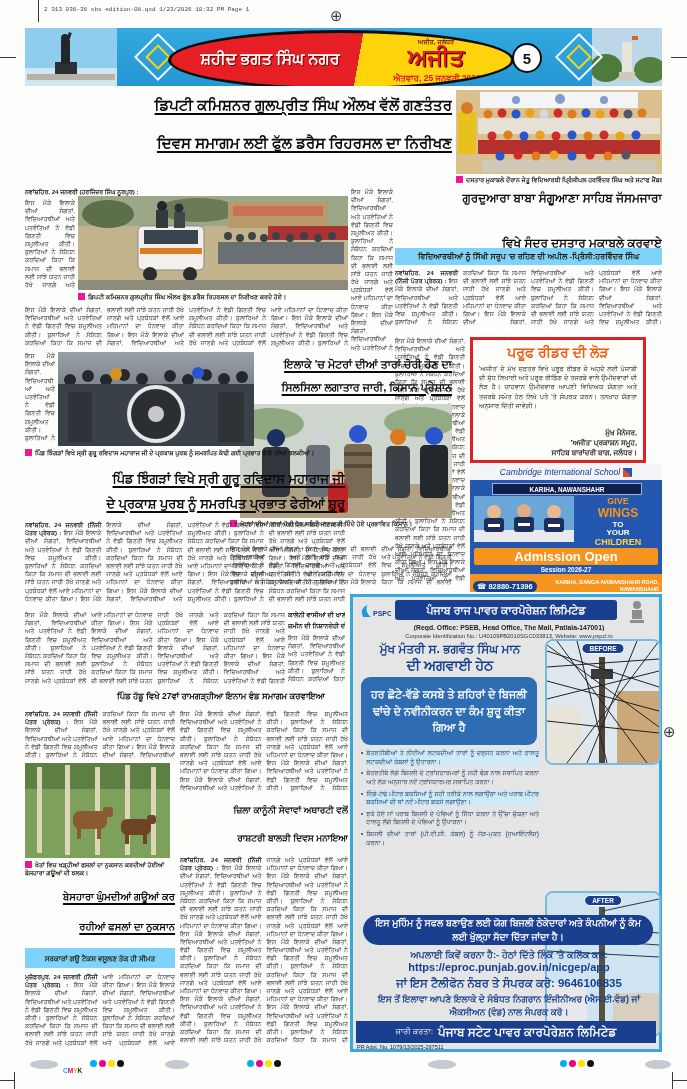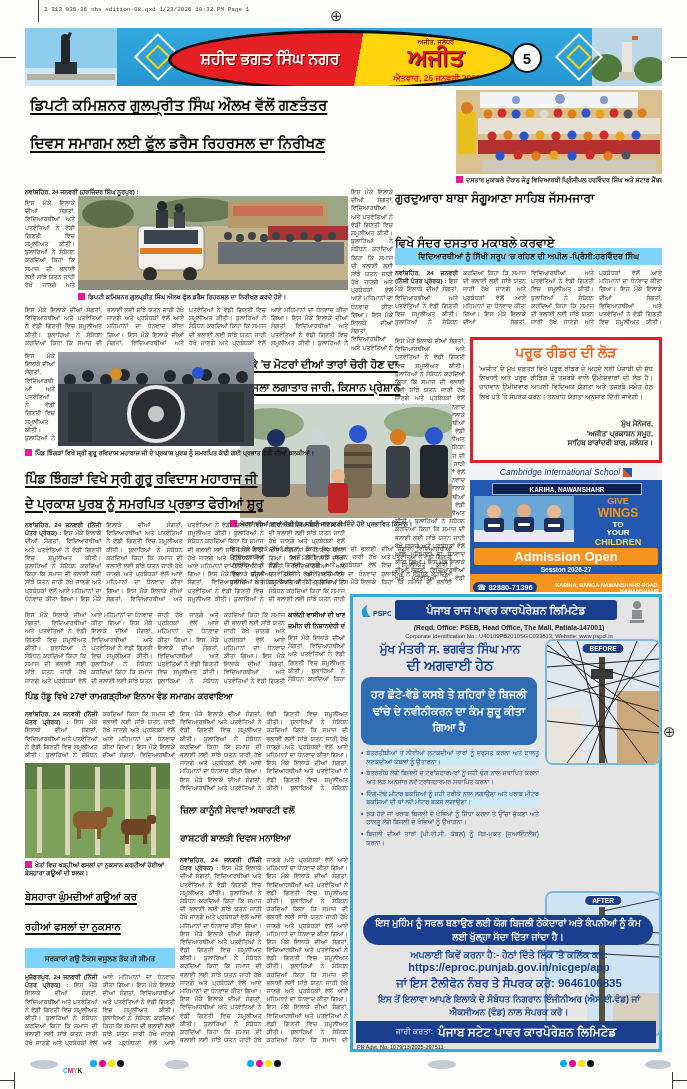--- a/index.html
+++ b/index.html
@@ -15,21 +15,21 @@
   .mh-oval{border:3px solid #0d0d0d;border-radius:50%;
            background:linear-gradient(100deg,#e51f24 0 55%,#ffd40c 55% 100%);overflow:hidden;}
   .mh-ed{color:#fff;font-weight:800;font-size:16px;text-shadow:1px 1px 0 #7a0000;white-space:nowrap;}
   .mh-ajit{color:#e01b20;font-weight:800;font-size:23px;line-height:1;text-shadow:1px 1px 0 #3a0000;white-space:nowrap;}
   .mh-tag{color:#7a1500;font-weight:700;font-size:6.5px;white-space:nowrap;}
   .mh-date{color:#d8161b;font-weight:800;font-size:8.5px;white-space:nowrap;}
   .pgcircle{background:#fff;border:2px solid #0d0d0d;border-radius:50%;
             display:flex;align-items:center;justify-content:center;font-weight:800;font-size:15px;color:#111;}
   .dia{position:absolute;border:2px solid #f4f8ff;transform:rotate(45deg);}
   
-  .hl{font-weight:800;color:#0a0a0a;text-align:left;overflow:hidden;white-space:nowrap;}
+  .hl{font-weight:800;color:#0a0a0a;text-align:right;overflow:hidden;white-space:nowrap;}
   .u{text-decoration:underline;text-decoration-thickness:2px;text-underline-offset:3px;}
   .ystrip{background:#7dd3fc;color:#241800;font-weight:700;text-align:center;
           display:flex;align-items:center;justify-content:center;overflow:hidden;white-space:nowrap;}
   
   .body-cols{font-size:6.2px;line-height:1.32;text-align:justify;color:#1c1c1c;
              overflow:hidden;word-break:break-word;column-gap:5px;}
   .c1{column-count:1}.c2{column-count:2}.c3{column-count:3}.c4{column-count:4}
   .dl{font-weight:700;}
   .cap{font-size:6.3px;font-weight:700;color:#101010;line-height:1.25;overflow:hidden;}
   .mk{display:inline-block;width:7px;height:7px;background:#f0169a;margin-right:3px;vertical-align:-1px;}
@@ -43,21 +43,21 @@
   
   .cam{background:#2458b0;box-sizing:border-box;overflow:hidden;}
   .cam-strip{background:#f2f4f8;display:flex;align-items:center;justify-content:center;gap:3px;}
   .cam-brand{color:#16408f;font-weight:400;font-style:italic;font-size:8.6px;white-space:nowrap;}
   .cam-banner{background:#101f4e;border:1px solid #9db0d8;color:#fff;font-weight:700;font-size:6.4px;
               display:flex;align-items:center;justify-content:center;white-space:nowrap;}
   .cam-give{color:#f7941d;font-weight:700;text-align:center;}
   .cam-white{color:#fff;font-weight:700;text-align:center;}
   .cam-child{color:#ffd24a;font-weight:800;text-align:center;}
   .cam-adm{background:#f7941d;color:#fff;font-weight:800;text-align:center;border-radius:2px;}
-  .cam-orange-strip{background:#f7941d;display:flex;align-items:flex-start;justify-content:space-between;padding:8px 3px;box-sizing:border-box;}
+  .cam-orange-strip{background:#f7941d;display:flex;align-items:flex-end;justify-content:space-between;padding:0 3px;box-sizing:border-box;}
   .cam-phone{background:#16408f;color:#fff;font-weight:800;font-size:7.5px;border-radius:7px;padding:1px 4px;white-space:nowrap;}
   .cam-addr{color:#fff;font-weight:700;font-size:5.4px;text-align:right;line-height:1.2;}
   
   .pspcl{border:3px solid #35a8dc;background:#e5e5e5;box-sizing:border-box;}
   .ps-header{background:#1b3f8f;border-radius:3px;color:#fff;font-weight:800;font-size:11px;
              display:flex;align-items:center;justify-content:center;white-space:nowrap;overflow:hidden;}
   .ps-small{font-size:6.8px;font-weight:700;color:#222;text-align:center;white-space:nowrap;overflow:hidden;}
   .ps-tiny{font-size:5.8px;color:#333;text-align:center;white-space:nowrap;overflow:hidden;}
   .ps-cm{color:#16408f;font-weight:800;text-align:center;white-space:nowrap;overflow:hidden;}
   .ps-box{background:#2e6db4;border-radius:9px;color:#fff;font-weight:800;font-size:11px;line-height:1.5;
@@ -222,21 +222,21 @@
     </svg>
   </div>
   <div class="abs cap" style="left:456px;top:176px;width:206px;height:11px;white-space:nowrap;"><span class="mk"></span><span>ਦਸਤਾਰ ਮੁਕਾਬਲੇ ਦੌਰਾਨ ਜੇਤੂ ਵਿਦਿਆਰਥੀ ਪ੍ਰਿੰਸੀਪਲ ਹਰਵਿੰਦਰ ਸਿੰਘ ਅਤੇ ਸਟਾਫ ਮੈਂਬਰਾਂ ਨਾਲ।</span></div>
 
   <div class="abs hl" style="left:395px;top:191px;width:267px;height:24px;font-size:12px;">ਗੁਰਦੁਆਰਾ ਬਾਬਾ ਸੰਗੂਆਣਾ ਸਾਹਿਬ ਜੱਸਮਜਾਰਾ</div>
   <div class="abs hl" style="left:395px;top:220px;width:267px;height:24px;font-size:12px;margin-top:16px;">ਵਿਖੇ ਸੁੰਦਰ ਦਸਤਾਰ ਮੁਕਾਬਲੇ ਕਰਵਾਏ</div>
   <div class="abs ystrip" style="left:395px;top:248px;width:267px;height:17px;font-size:8px;">ਵਿਦਿਆਰਥੀਆਂ ਨੂੰ ਸਿੱਖੀ ਸਰੂਪ 'ਚ ਰਹਿਣ ਦੀ ਅਪੀਲ -ਪ੍ਰਿੰਸੀ:ਹਰਵਿੰਦਰ ਸਿੰਘ</div>
   <div class="abs body-cols c4" style="left:395px;top:269px;width:267px;height:64px;"><span class="dl">ਨਵਾਂਸ਼ਹਿਰ, 24 ਜਨਵਰੀ (ਨਿੱਜੀ ਪੱਤਰ ਪ੍ਰੇਰਕ) :</span> <span>ਇਸ ਮੌਕੇ ਇਲਾਕੇ ਦੀਆਂ ਸੰਗਤਾਂ, ਵਿਦਿਆਰਥੀਆਂ ਅਤੇ ਪਤਵੰਤਿਆਂ ਨੇ ਵੱਡੀ ਗਿਣਤੀ ਵਿਚ ਸ਼ਮੂਲੀਅਤ ਕੀਤੀ। ਬੁਲਾਰਿਆਂ ਨੇ ਸੰਬੋਧਨ ਕਰਦਿਆਂ ਕਿਹਾ ਕਿ ਸਮਾਜ ਦੀ ਭਲਾਈ ਲਈ ਸਾਂਝੇ ਯਤਨ ਜਾਰੀ ਰੱਖੇ ਜਾਣਗੇ ਅਤੇ ਪ੍ਰਬੰਧਕਾਂ ਵੱਲੋਂ ਆਏ ਮਹਿਮਾਨਾਂ ਦਾ ਧੰਨਵਾਦ ਕੀਤਾ ਗਿਆ। ਇਸ ਮੌਕੇ ਇਲਾਕੇ ਦੀਆਂ ਸੰਗਤਾਂ, ਵਿਦਿਆਰਥੀਆਂ ਅਤੇ ਪਤਵੰਤਿਆਂ ਨੇ ਵੱਡੀ ਗਿਣਤੀ ਵਿਚ ਸ਼ਮੂਲੀਅਤ ਕੀਤੀ। ਬੁਲਾਰਿਆਂ ਨੇ ਸੰਬੋਧਨ ਕਰਦਿਆਂ ਕਿਹਾ ਕਿ ਸਮਾਜ ਦੀ ਭਲਾਈ ਲਈ ਸਾਂਝੇ ਯਤਨ ਜਾਰੀ ਰੱਖੇ ਜਾਣਗੇ ਅਤੇ ਪ੍ਰਬੰਧਕਾਂ ਵੱਲੋਂ ਆਏ ਮਹਿਮਾਨਾਂ ਦਾ ਧੰਨਵਾਦ ਕੀਤਾ ਗਿਆ। ਇਸ ਮੌਕੇ ਇਲਾਕੇ ਦੀਆਂ ਸੰਗਤਾਂ, ਵਿਦਿਆਰਥੀਆਂ ਅਤੇ ਪਤਵੰਤਿਆਂ ਨੇ ਵੱਡੀ ਗਿਣਤੀ ਵਿਚ ਸ਼ਮੂਲੀਅਤ ਕੀਤੀ। ਬੁਲਾਰਿਆਂ ਨੇ ਸੰਬੋਧਨ ਕਰਦਿਆਂ ਕਿਹਾ ਕਿ ਸਮਾਜ ਦੀ ਭਲਾਈ ਲਈ ਸਾਂਝੇ ਯਤਨ ਜਾਰੀ ਰੱਖੇ ਜਾਣਗੇ ਅਤੇ ਪ੍ਰਬੰਧਕਾਂ ਵੱਲੋਂ ਆਏ ਮਹਿਮਾਨਾਂ ਦਾ ਧੰਨਵਾਦ ਕੀਤਾ ਗਿਆ। ਇਸ ਮੌਕੇ ਇਲਾਕੇ ਦੀਆਂ ਸੰਗਤਾਂ, ਵਿਦਿਆਰਥੀਆਂ ਅਤੇ ਪਤਵੰਤਿਆਂ ਨੇ ਵੱਡੀ ਗਿਣਤੀ ਵਿਚ ਸ਼ਮੂਲੀਅਤ ਕੀਤੀ। ਬੁਲਾਰਿਆਂ ਨੇ ਸੰਬੋਧਨ ਕਰਦਿਆਂ ਕਿਹਾ ਕਿ ਸਮਾਜ ਦੀ ਭਲਾਈ ਲਈ ਸਾਂਝੇ ਯਤਨ ਜਾਰੀ ਰੱਖੇ ਜਾਣਗੇ ਅਤੇ ਪ੍ਰਬੰਧਕਾਂ ਵੱਲੋਂ ਆਏ ਮਹਿਮਾਨਾਂ ਦਾ ਧੰਨਵਾਦ ਕੀਤਾ ਗਿਆ।</span></div>
   <div class="abs body-cols c1" style="left:395px;top:337px;width:70px;height:253px;">ਇਸ ਮੌਕੇ ਇਲਾਕੇ ਦੀਆਂ ਸੰਗਤਾਂ, ਵਿਦਿਆਰਥੀਆਂ ਅਤੇ ਪਤਵੰਤਿਆਂ ਨੇ ਵੱਡੀ ਗਿਣਤੀ ਵਿਚ ਸ਼ਮੂਲੀਅਤ ਕੀਤੀ। ਬੁਲਾਰਿਆਂ ਨੇ ਸੰਬੋਧਨ ਕਰਦਿਆਂ ਕਿਹਾ ਕਿ ਸਮਾਜ ਦੀ ਭਲਾਈ ਲਈ ਸਾਂਝੇ ਯਤਨ ਜਾਰੀ ਰੱਖੇ ਜਾਣਗੇ ਅਤੇ ਪ੍ਰਬੰਧਕਾਂ ਵੱਲੋਂ ਆਏ ਮਹਿਮਾਨਾਂ ਦਾ ਧੰਨਵਾਦ ਕੀਤਾ ਗਿਆ। ਇਸ ਮੌਕੇ ਇਲਾਕੇ ਦੀਆਂ ਸੰਗਤਾਂ, ਵਿਦਿਆਰਥੀਆਂ ਅਤੇ ਪਤਵੰਤਿਆਂ ਨੇ ਵੱਡੀ ਗਿਣਤੀ ਵਿਚ ਸ਼ਮੂਲੀਅਤ ਕੀਤੀ। ਬੁਲਾਰਿਆਂ ਨੇ ਸੰਬੋਧਨ ਕਰਦਿਆਂ ਕਿਹਾ ਕਿ ਸਮਾਜ ਦੀ ਭਲਾਈ ਲਈ ਸਾਂਝੇ ਯਤਨ ਜਾਰੀ ਰੱਖੇ ਜਾਣਗੇ ਅਤੇ ਪ੍ਰਬੰਧਕਾਂ ਵੱਲੋਂ ਆਏ ਮਹਿਮਾਨਾਂ ਦਾ ਧੰਨਵਾਦ ਕੀਤਾ ਗਿਆ। ਇਸ ਮੌਕੇ ਇਲਾਕੇ ਦੀਆਂ ਸੰਗਤਾਂ, ਵਿਦਿਆਰਥੀਆਂ ਅਤੇ ਪਤਵੰਤਿਆਂ ਨੇ ਵੱਡੀ ਗਿਣਤੀ ਵਿਚ ਸ਼ਮੂਲੀਅਤ ਕੀਤੀ। ਬੁਲਾਰਿਆਂ ਨੇ ਸੰਬੋਧਨ ਕਰਦਿਆਂ ਕਿਹਾ ਕਿ ਸਮਾਜ ਦੀ ਭਲਾਈ ਲਈ ਸਾਂਝੇ ਯਤਨ ਜਾਰੀ ਰੱਖੇ ਜਾਣਗੇ ਅਤੇ ਪ੍ਰਬੰਧਕਾਂ ਵੱਲੋਂ ਆਏ ਮਹਿਮਾਨਾਂ ਦਾ ਧੰਨਵਾਦ ਕੀਤਾ ਗਿਆ। ਇਸ ਮੌਕੇ ਇਲਾਕੇ ਦੀਆਂ ਸੰਗਤਾਂ, ਵਿਦਿਆਰਥੀਆਂ ਅਤੇ ਪਤਵੰਤਿਆਂ ਨੇ ਵੱਡੀ ਗਿਣਤੀ ਵਿਚ ਸ਼ਮੂਲੀਅਤ ਕੀਤੀ। ਬੁਲਾਰਿਆਂ ਨੇ ਸੰਬੋਧਨ ਕਰਦਿਆਂ ਕਿਹਾ ਕਿ ਸਮਾਜ ਦੀ ਭਲਾਈ ਲਈ ਸਾਂਝੇ ਯਤਨ ਜਾਰੀ ਰੱਖੇ ਜਾਣਗੇ ਅਤੇ ਪ੍ਰਬੰਧਕਾਂ ਵੱਲੋਂ ਆਏ ਮਹਿਮਾਨਾਂ ਦਾ ਧੰਨਵਾਦ ਕੀਤਾ ਗਿਆ। ਇਸ ਮੌਕੇ ਇਲਾਕੇ ਦੀਆਂ ਸੰਗਤਾਂ, ਵਿਦਿਆਰਥੀਆਂ ਅਤੇ ਪਤਵੰਤਿਆਂ ਨੇ ਵੱਡੀ ਗਿਣਤੀ ਵਿਚ ਸ਼ਮੂਲੀਅਤ ਕੀਤੀ। ਬੁਲਾਰਿਆਂ ਨੇ ਸੰਬੋਧਨ ਕਰਦਿਆਂ ਕਿਹਾ ਕਿ ਸਮਾਜ ਦੀ ਭਲਾਈ ਲਈ ਸਾਂਝੇ ਯਤਨ ਜਾਰੀ ਰੱਖੇ ਜਾਣਗੇ ਅਤੇ ਪ੍ਰਬੰਧਕਾਂ ਵੱਲੋਂ ਆਏ ਮਹਿਮਾਨਾਂ ਦਾ ਧੰਨਵਾਦ ਕੀਤਾ ਗਿਆ।</div>
 
-  <div class="abs proofbox" style="left:470px;top:337px;width:192px;height:126px;">
+  <div class="abs proofbox" style="left:470px;top:337px;width:176px;height:126px;">
     <div class="proof-title">ਪਰੂਫ ਰੀਡਰ ਦੀ ਲੋੜ</div>
     <div class="proof-body">'ਅਜੀਤ' ਦੇ ਮੁੱਖ ਦਫ਼ਤਰ ਵਿਖੇ ਪਰੂਫ ਰੀਡਰ ਦੇ ਅਹੁਦੇ ਲਈ ਪੰਜਾਬੀ ਦੀ ਸ਼ੁੱਧ ਲਿਖਾਈ ਅਤੇ ਪਰੂਫ ਰੀਡਿੰਗ ਦੇ ਤਜਰਬੇ ਵਾਲੇ ਉਮੀਦਵਾਰਾਂ ਦੀ ਲੋੜ ਹੈ। ਚਾਹਵਾਨ ਉਮੀਦਵਾਰ ਆਪਣੀ ਵਿਦਿਅਕ ਯੋਗਤਾ ਅਤੇ ਤਜਰਬੇ ਸਮੇਤ ਹੇਠ ਲਿਖੇ ਪਤੇ 'ਤੇ ਸੰਪਰਕ ਕਰਨ। ਤਨਖ਼ਾਹ ਯੋਗਤਾ ਅਨੁਸਾਰ ਦਿੱਤੀ ਜਾਵੇਗੀ।</div>
     <div class="proof-sign" style="margin-top:18px;">
       <div>ਮੁੱਖ ਮੈਨੇਜਰ,</div>
       <div>'ਅਜੀਤ' ਪ੍ਰਕਾਸ਼ਨ ਸਮੂਹ,</div>
       <div>ਸਾਹਿਬ ਬਾਰਾਂਦਰੀ ਬਾਗ, ਜਲੰਧਰ।</div>
     </div>
   </div>
 
   <div class="abs cam" style="left:470px;top:464px;width:192px;height:128px;">

